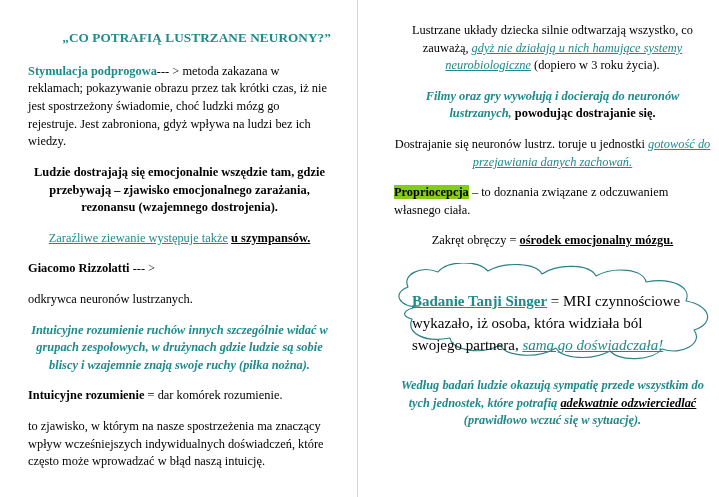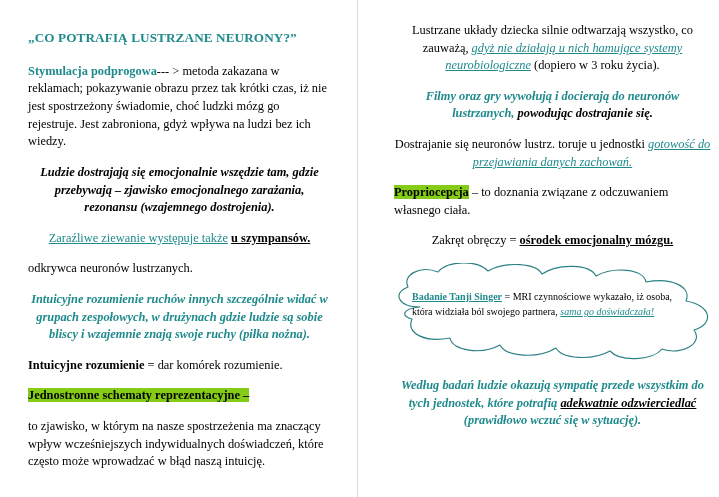--- a/index.html
+++ b/index.html
@@ -40,37 +40,38 @@
   }
 
   
   .title {
     font-size: 13.2px;
     font-weight: bold;
     color: #1f8a8c;
     letter-spacing: 0.1px;
     margin: 0 0 17px 0;
     line-height: 1.2;
+    text-align: right;
   }
   p.block {
     margin: 0 0 13px 0;
     font-size: 12.4px;
     line-height: 1.42;
   }
   .tight { margin-bottom: 9px; }
   .gap-lg { margin-bottom: 19px; }
   .gap-xl { margin-bottom: 24px; }
   .center { text-align: center; }
 
   .teal { color: #1f8a8c; }
   .b { font-weight: bold; }
   .u { text-decoration: underline; }
   .hl { background: #84cc16; }
 
-  .bi { font-weight: bold; font-style: italic; }
+  .bi { font-weight: bold; }
 
   .teal-bi {
     color: #1f8a8c;
     font-weight: bold;
     font-style: italic;
     margin-top: 16px;
   }
   .teal-iu {
     color: #1f8a8c;
     font-style: italic;
@@ -91,21 +92,21 @@
   .cloud-svg {
     position: absolute;
     left: 0;
     top: 0;
   }
   .cloud-text {
     position: absolute;
     left: 26px;
     top: 27px;
     width: 282px;
-    font-size: 10px;
+    font-size: 15px;
     line-height: 1.48;
   }
 </style>
 </head>
 <body>
 
 <div class="page">
 
   <div class="col col-left">
 
@@ -115,31 +116,32 @@
       <span class="teal b">Stymulacja podprogowa</span><span>--- &gt;</span><span> metoda zakazana w reklamach; pokazywanie obrazu przez tak krótki czas, iż nie jest spostrzeżony świadomie, choć ludzki mózg go rejestruje. Jest zabroniona, gdyż wpływa na ludzi bez ich wiedzy.</span>
     </p>
 
     <p class="block center bi gap-lg">Ludzie dostrajają się emocjonalnie wszędzie tam, gdzie przebywają – zjawisko emocjonalnego zarażania, rezonansu (wzajemnego dostrojenia).</p>
 
     <p class="block center gap-lg">
       <span class="teal u">Zaraźliwe ziewanie występuje także</span>
       <span class="b u">u szympansów.</span>
     </p>
 
+    <p class="block tight">
+      <span class="b">Giacomo Rizzolatti</span>
+      <span>--- &gt;</span>
+    </p>
     <p class="block gap-xl">odkrywca neuronów lustrzanych.</p>
 
     <p class="block center teal-bi gap-lg">Intuicyjne rozumienie ruchów innych szczególnie widać w grupach zespołowych, w drużynach gdzie ludzie są sobie bliscy i wzajemnie znają swoje ruchy (piłka nożna).</p>
 
     <p class="block gap-lg">
       <span class="b">Intuicyjne rozumienie</span><span> = dar komórek rozumienie.</span>
     </p>
 
-    <p class="block tight">
-      <span class="b hl">Jednostronne schematy reprezentacyjne –</span>
-    </p>
     <p class="block">to zjawisko, w którym na nasze spostrzeżenia ma znaczący wpływ wcześniejszych indywidualnych doświadczeń, które często może wprowadzać w błąd naszą intuicję.</p>
   </div>
 
   <div class="divider"></div>
 
   <div class="col col-right">
 
     <p class="block center gap-lg">
       <span>Lustrzane układy dziecka silnie odtwarzają wszystko, co zauważą, </span><span class="teal-iu">gdyż nie działają u nich hamujące systemy neurobiologiczne</span><span> (dopiero w 3 roku życia).</span>
     </p>

